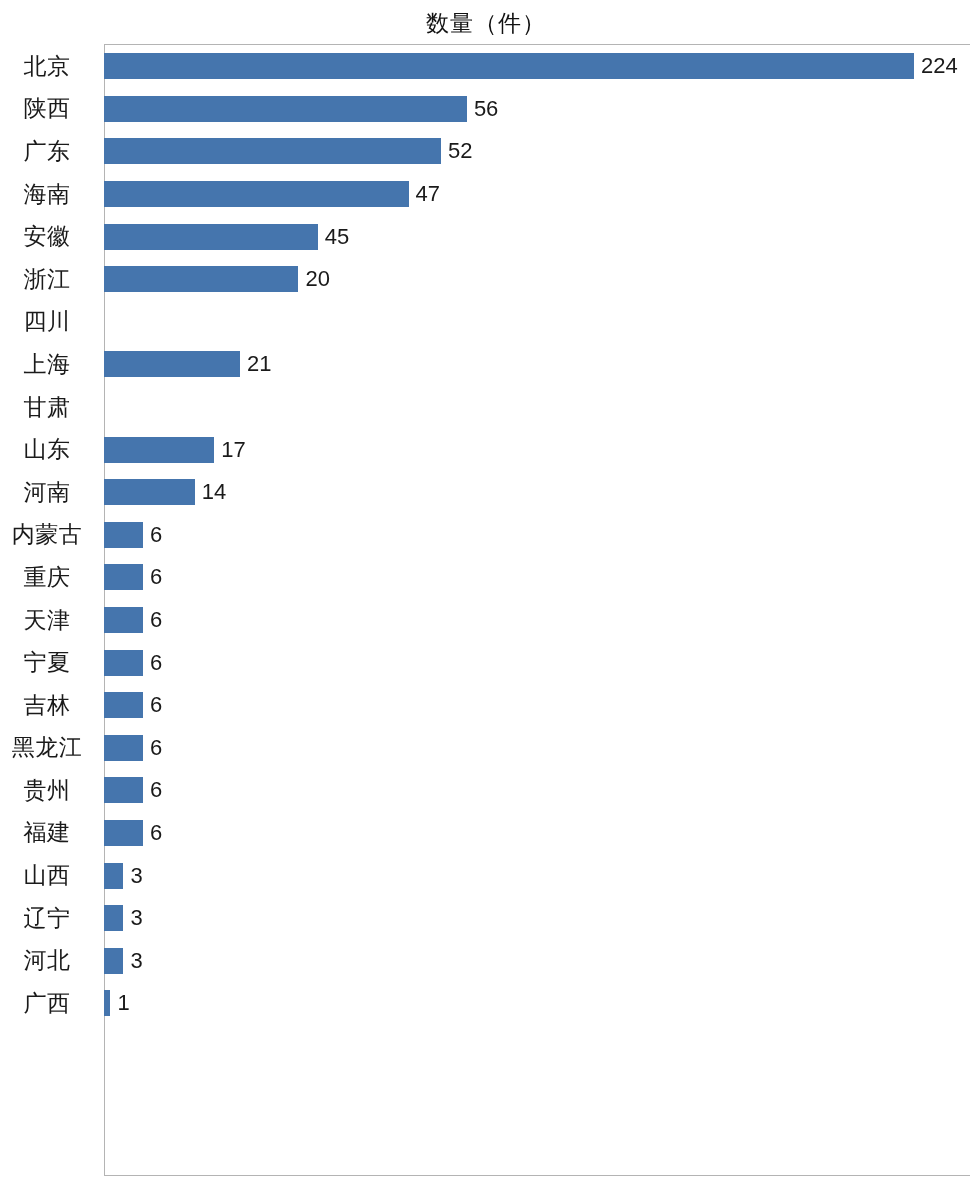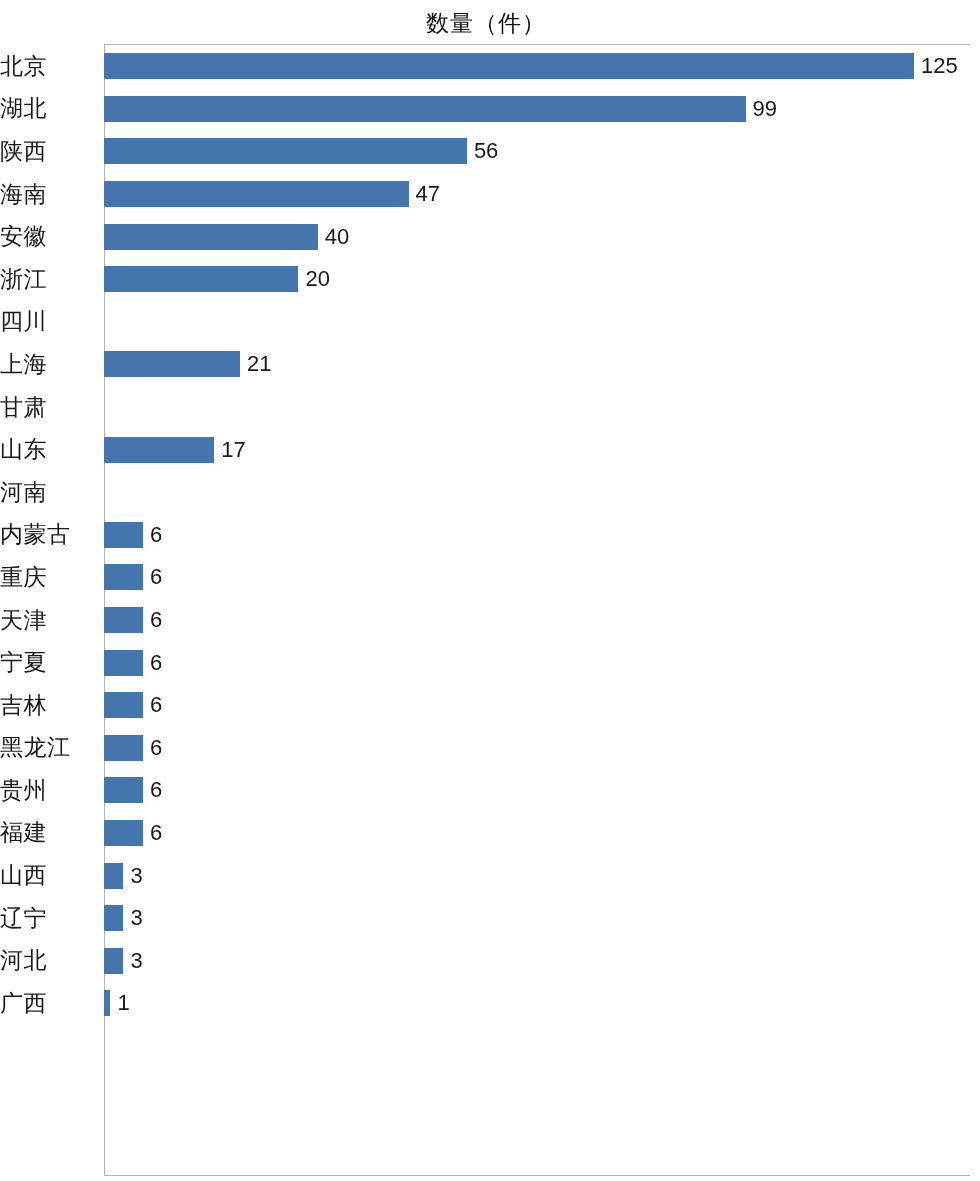--- a/index.html
+++ b/index.html
@@ -50,21 +50,21 @@
   }
   .row {
     display: flex;
     align-items: center;
     height: 42.6px;
     box-sizing: border-box;
   }
   .cat-label {
     width: 104px;
     box-sizing: border-box;
-    text-align: left;
+    text-align: center;
     padding-right: 10px;
     font-size: 23px;
     color: #1a1a1a;
     white-space: nowrap;
     letter-spacing: 0.5px;
   }
   .bar-zone {
     position: relative;
     flex: 1;
     height: 100%;
@@ -90,49 +90,49 @@
 
   <div class="chart-title">数量（件）</div>
 
   <div class="plot-area"></div>
 
   <div class="rows" id="rows">
       <div class="row">
         <div class="cat-label">北京</div>
         <div class="bar-zone">
           <div class="bar" style="width: 810px; background: rgb(69, 117, 173);"></div>
-          <div class="bar-value">125</div>
-        </div>
-      </div>
-      <div class="row">
-        <div class="cat-label">湖北</div>
-        <div class="bar-zone">
-          <div class="bar" style="width: 641.52px; background: rgb(69, 117, 173);"></div>
-          <div class="bar-value">99</div>
+          <div class="bar-value">224</div>
         </div>
       </div>
       <div class="row">
         <div class="cat-label">陕西</div>
         <div class="bar-zone">
           <div class="bar" style="width: 362.88px; background: rgb(69, 117, 173);"></div>
           <div class="bar-value">56</div>
         </div>
       </div>
       <div class="row">
+        <div class="cat-label">广东</div>
+        <div class="bar-zone">
+          <div class="bar" style="width: 336.96px; background: rgb(69, 117, 173);"></div>
+          <div class="bar-value">52</div>
+        </div>
+      </div>
+      <div class="row">
         <div class="cat-label">海南</div>
         <div class="bar-zone">
           <div class="bar" style="width: 304.56px; background: rgb(69, 117, 173);"></div>
           <div class="bar-value">47</div>
         </div>
       </div>
       <div class="row">
         <div class="cat-label">安徽</div>
         <div class="bar-zone">
           <div class="bar" style="width: 213.84px; background: rgb(69, 117, 173);"></div>
-          <div class="bar-value">40</div>
+          <div class="bar-value">45</div>
         </div>
       </div>
       <div class="row">
         <div class="cat-label">浙江</div>
         <div class="bar-zone">
           <div class="bar" style="width: 194.4px; background: rgb(69, 117, 173);"></div>
           <div class="bar-value">20</div>
         </div>
       </div>
       <div class="row">
@@ -150,20 +150,24 @@
       </div>
       <div class="row">
         <div class="cat-label">山东</div>
         <div class="bar-zone">
           <div class="bar" style="width: 110.16px; background: rgb(69, 117, 173);"></div>
           <div class="bar-value">17</div>
         </div>
       </div>
       <div class="row">
         <div class="cat-label">河南</div>
+        <div class="bar-zone">
+          <div class="bar" style="width: 90.72px; background: rgb(69, 117, 173);"></div>
+          <div class="bar-value">14</div>
+        </div>
       </div>
       <div class="row">
         <div class="cat-label">内蒙古</div>
         <div class="bar-zone">
           <div class="bar" style="width: 38.88px; background: rgb(69, 117, 173);"></div>
           <div class="bar-value">6</div>
         </div>
       </div>
       <div class="row">
         <div class="cat-label">重庆</div>

